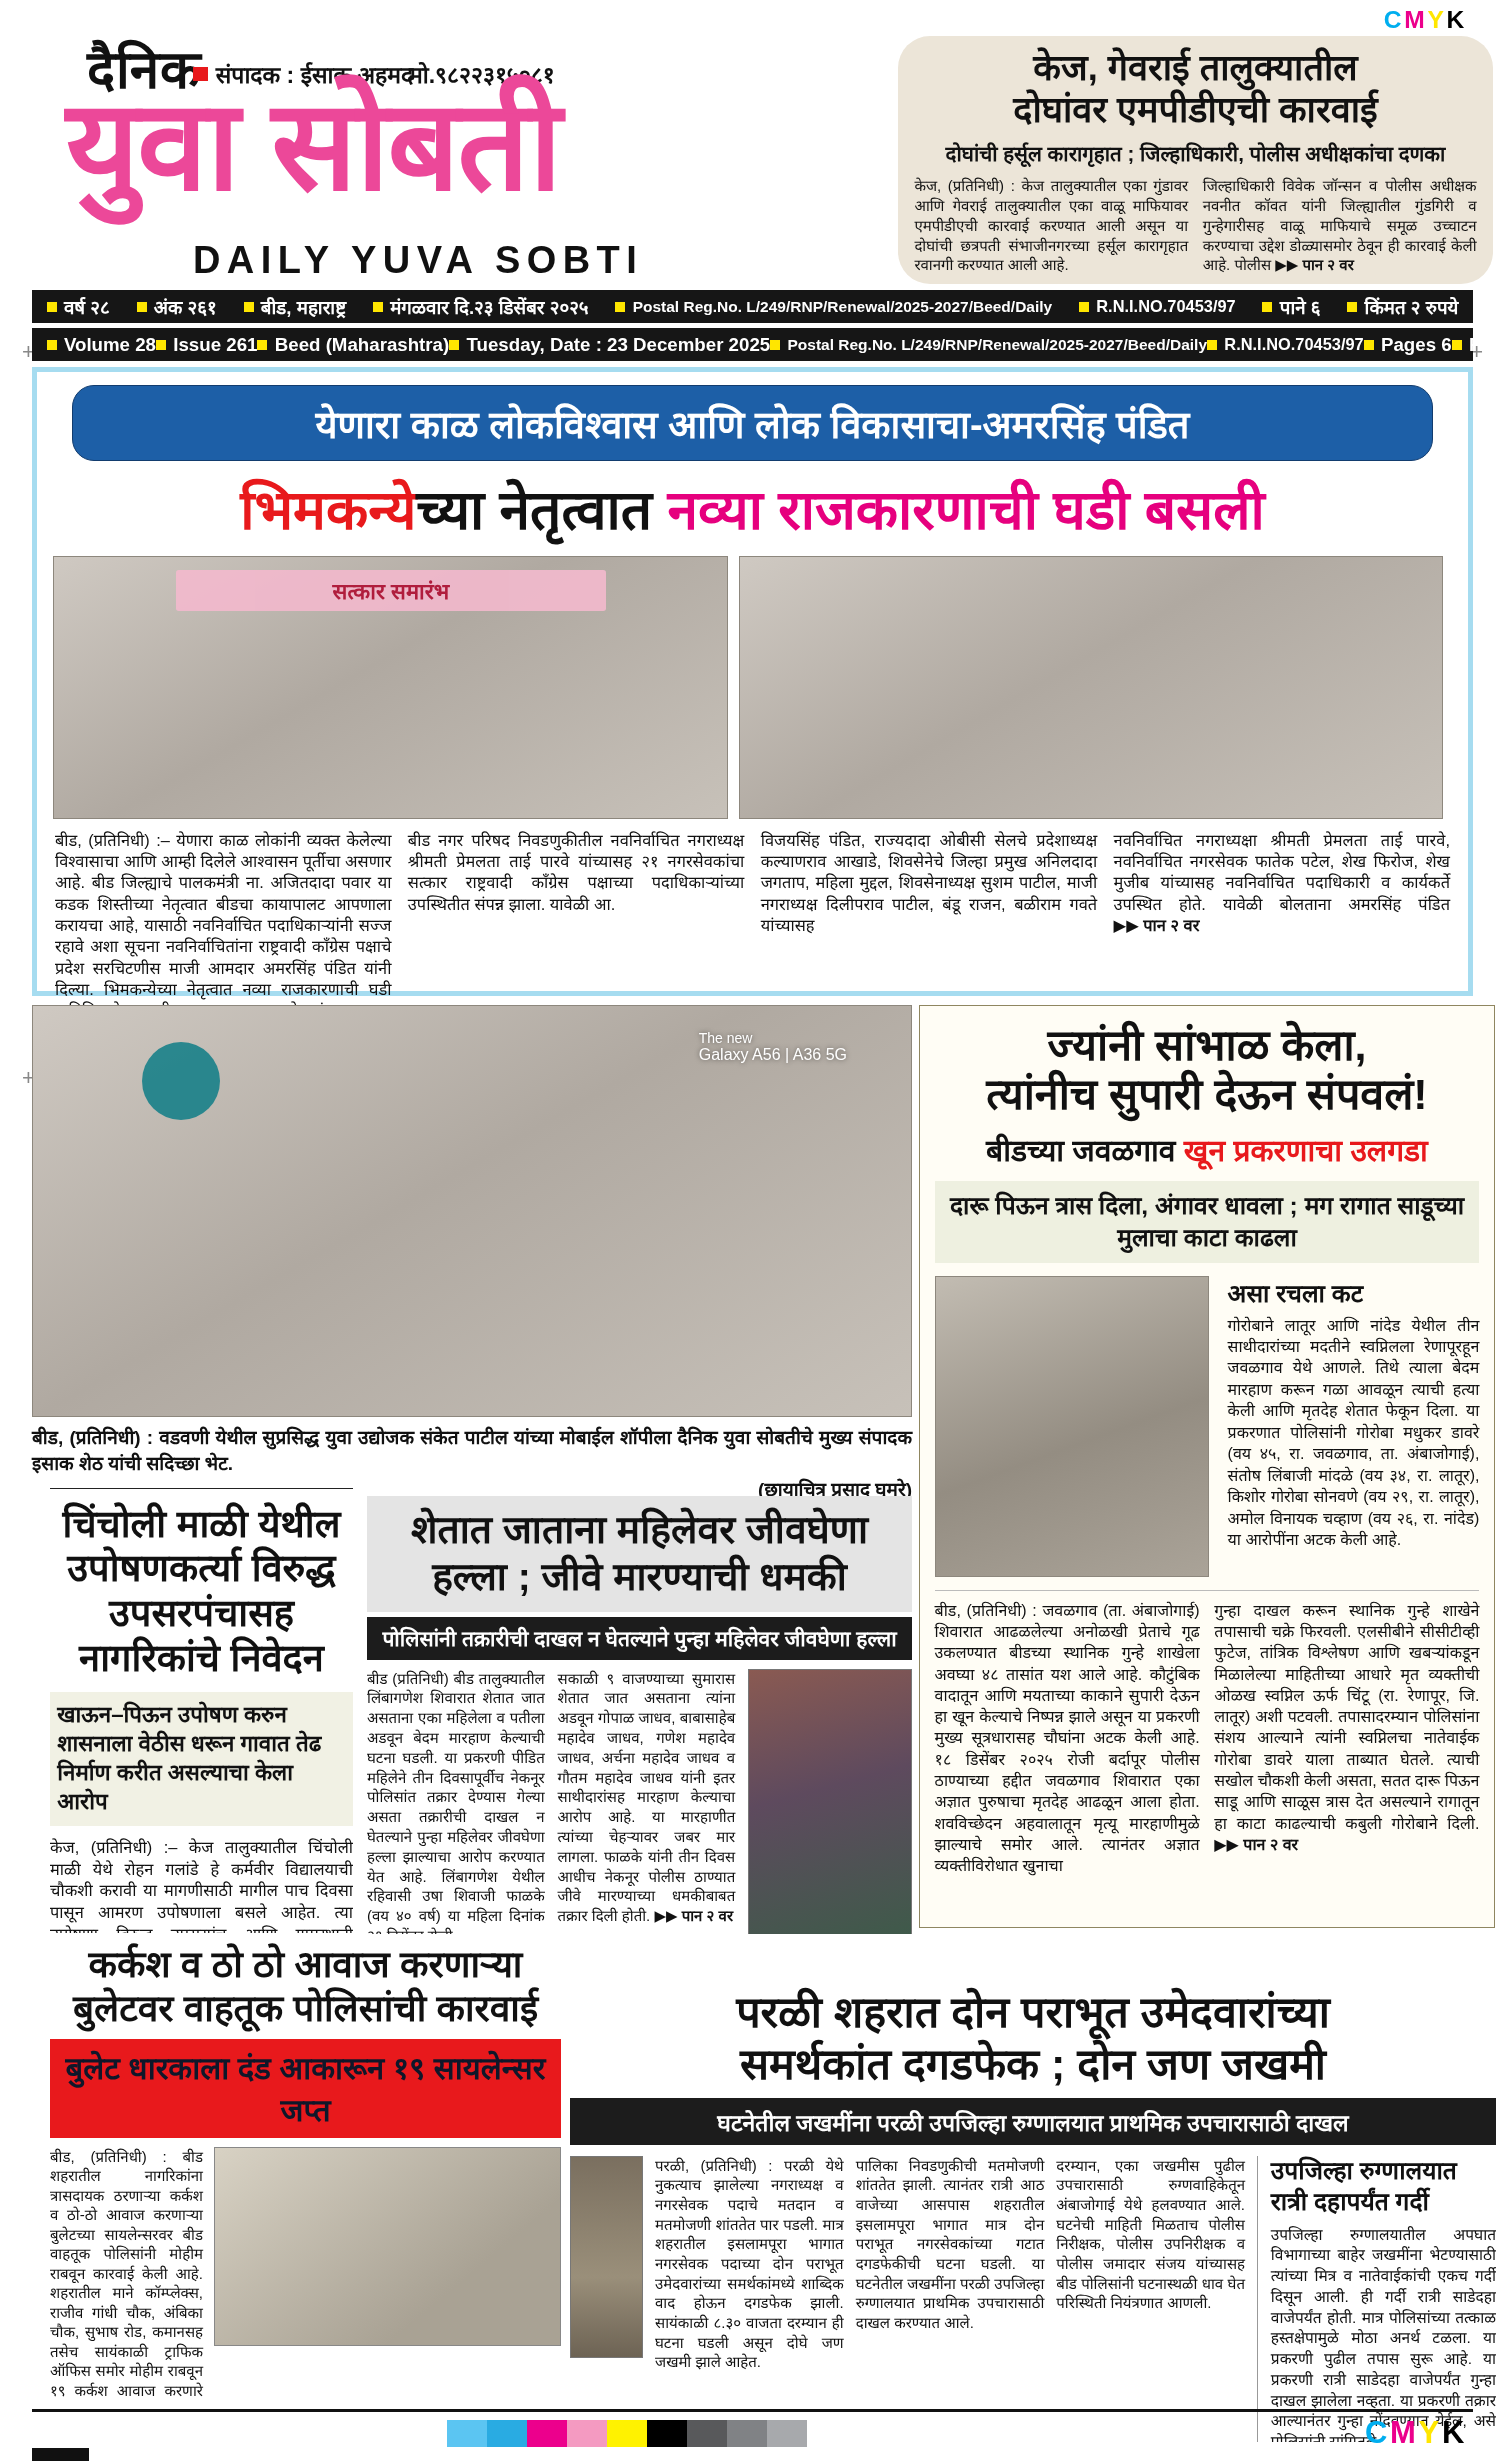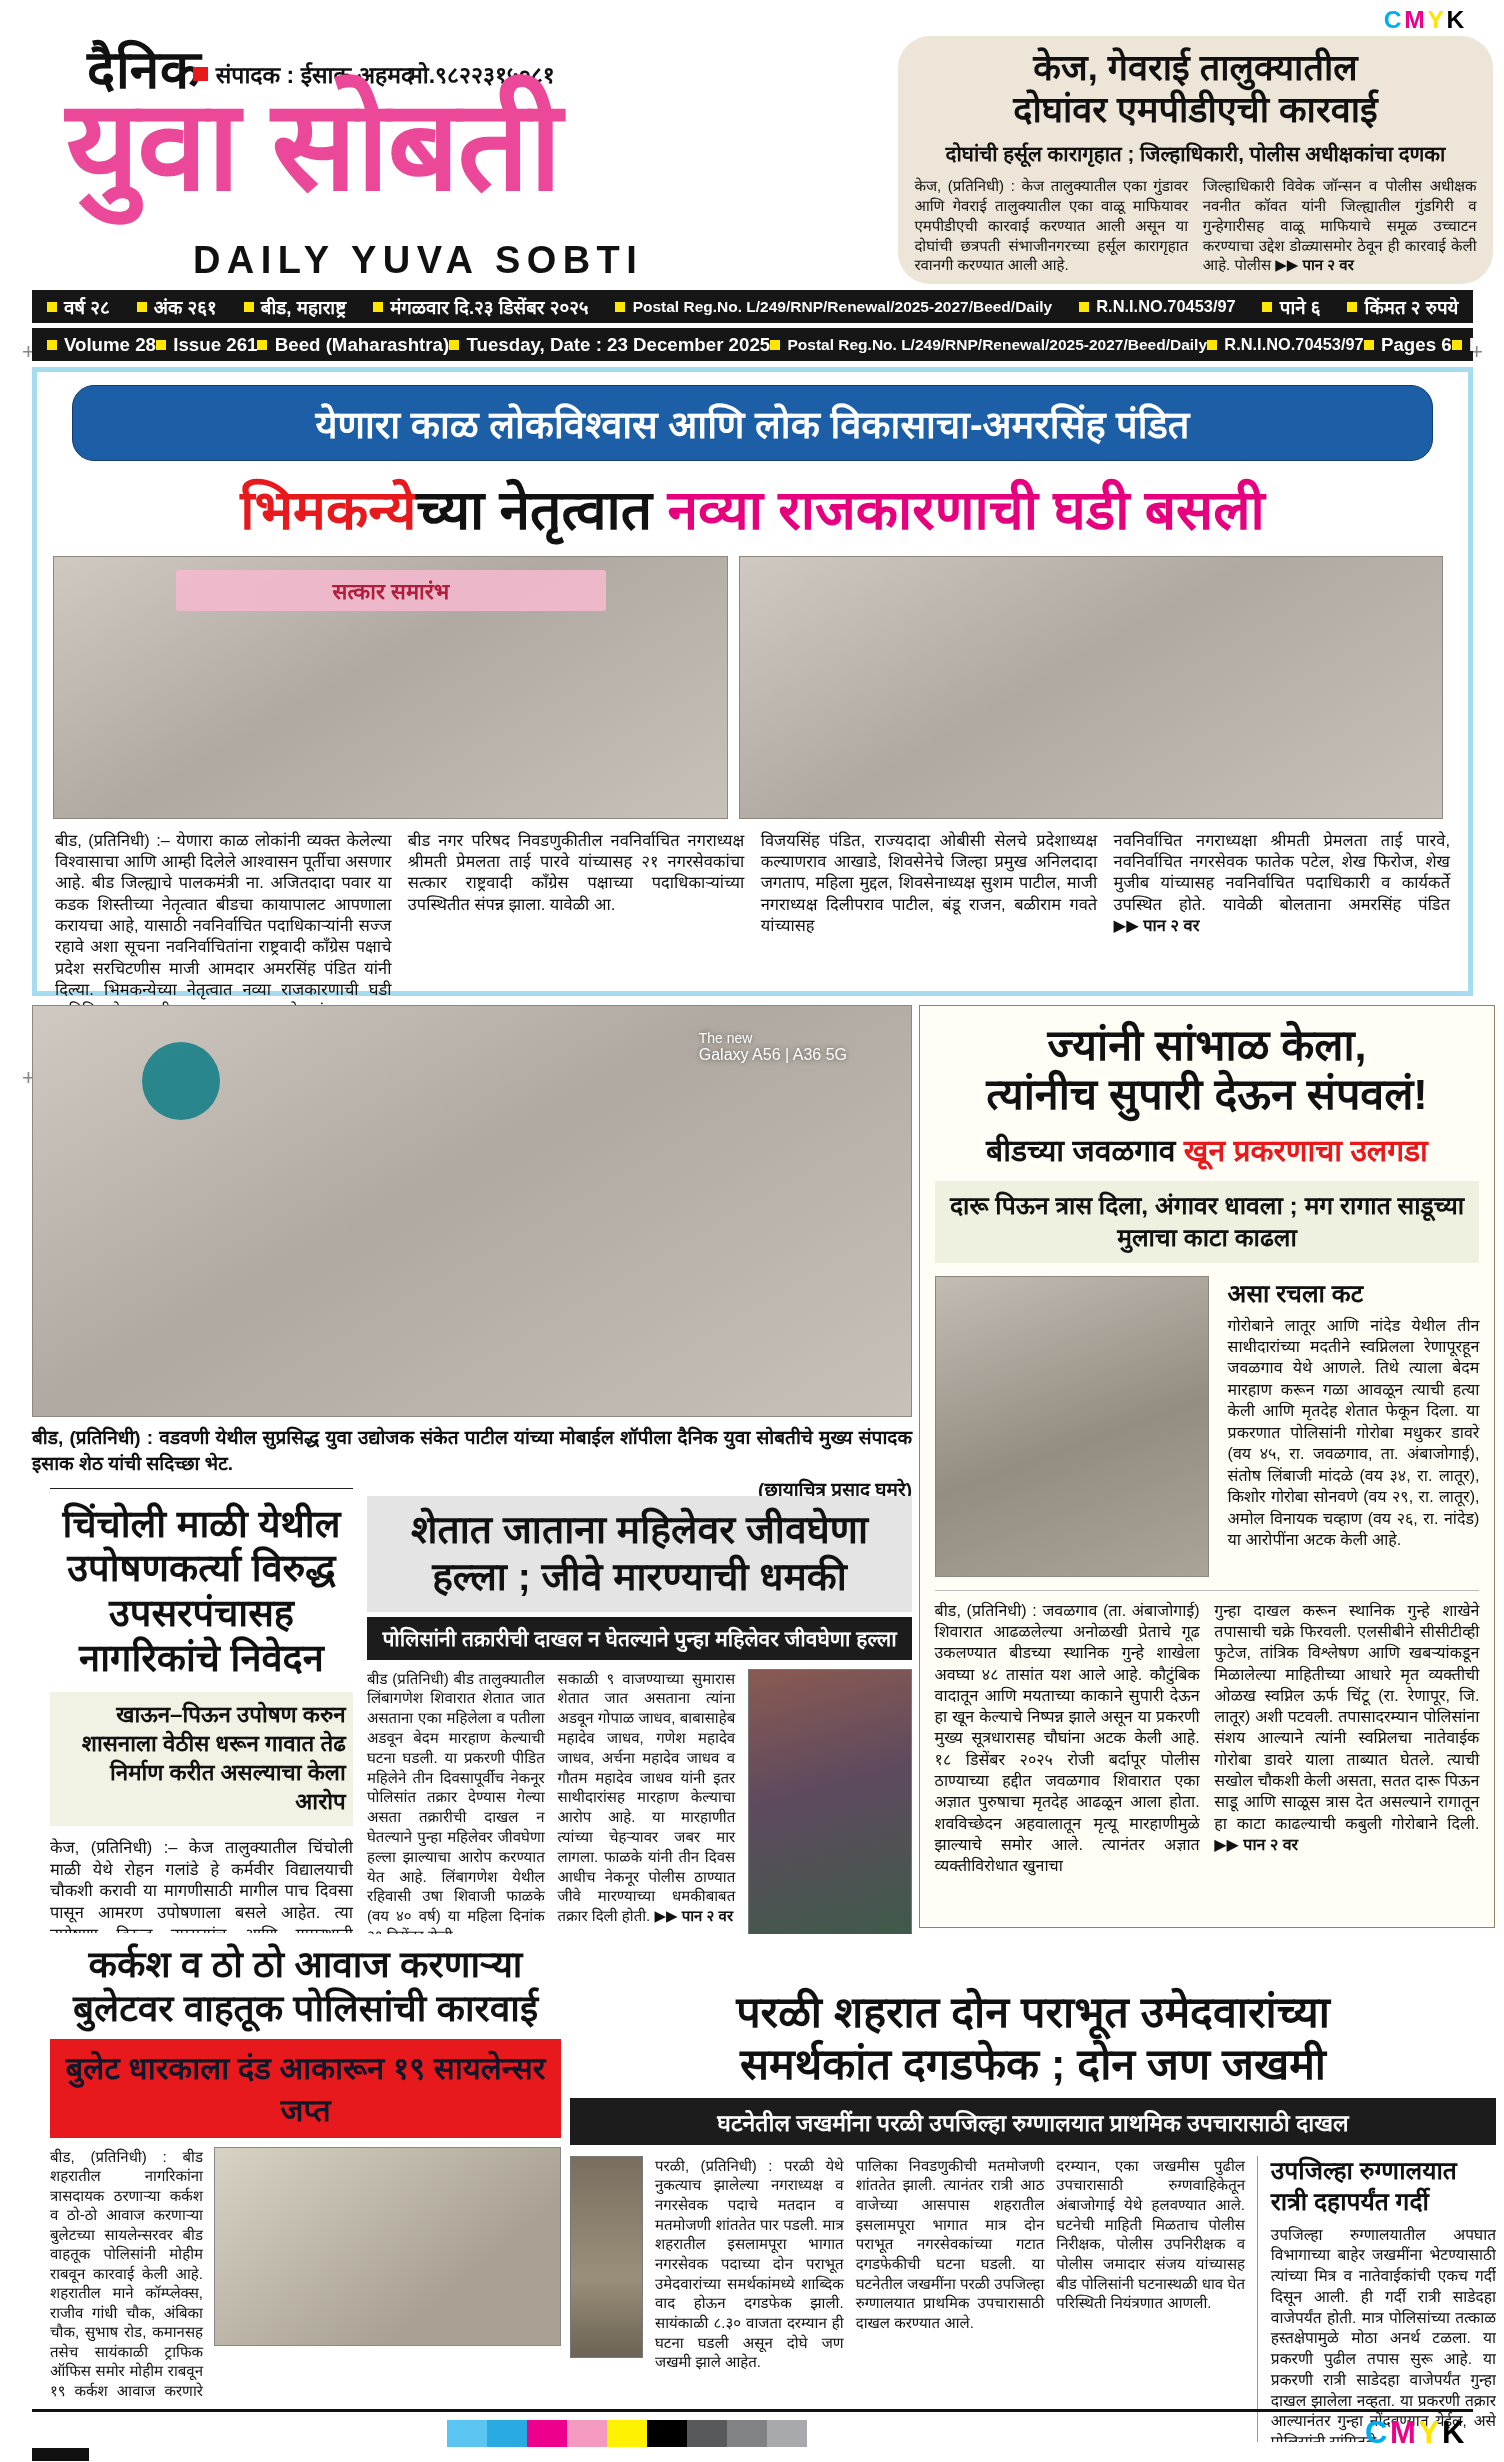--- a/index.html
+++ b/index.html
@@ -72,21 +72,21 @@
      background:linear-gradient(160deg,#c2bcb2 0%,#948d82 55%,#aaa398 100%);}
   .plot-t{font-size:24.6px;font-weight:900;margin:0 0 5.5px;}
   .plot-b{font-size:16px;line-height:1.34;}
   .murder .cols{display:flex;gap:14.6px;margin-top:12.8px;border-top:0.9px solid #bbb;padding-top:9px;}
   .murder .cols .col{flex:1;font-size:16px;line-height:1.33;}
 
   
   .chin{border-top:1.8px solid #222;padding-top:9px;}
   .chin h1{margin:3.6px 0 0;font-size:38px;line-height:1.18;font-weight:900;text-align:center;}
   .chin .deck{background:#f1f1e4;margin-top:11px;padding:9px 7.3px;font-size:22.3px;font-weight:bold;
-              text-align:right;line-height:1.3;}
+              text-align:left;line-height:1.3;}
   .chin .body{margin-top:11px;font-size:16.4px;line-height:1.33;}
 
   
   .attack h1{margin:0;background:#e4e4e4;padding:11px 7.3px;font-size:39px;line-height:1.2;
              font-weight:900;text-align:center;}
   .attack .strap{background:#1c1c1c;color:#fff;font-size:21px;font-weight:bold;text-align:center;
                  padding:7.3px 3.6px;margin-top:5.5px;}
   .attack .row{display:flex;gap:12.8px;margin-top:9px;}
   .attack .col{flex:1;font-size:15px;line-height:1.32;}
   .attack .vphoto{width:164px;height:266px;flex:0 0 auto;

